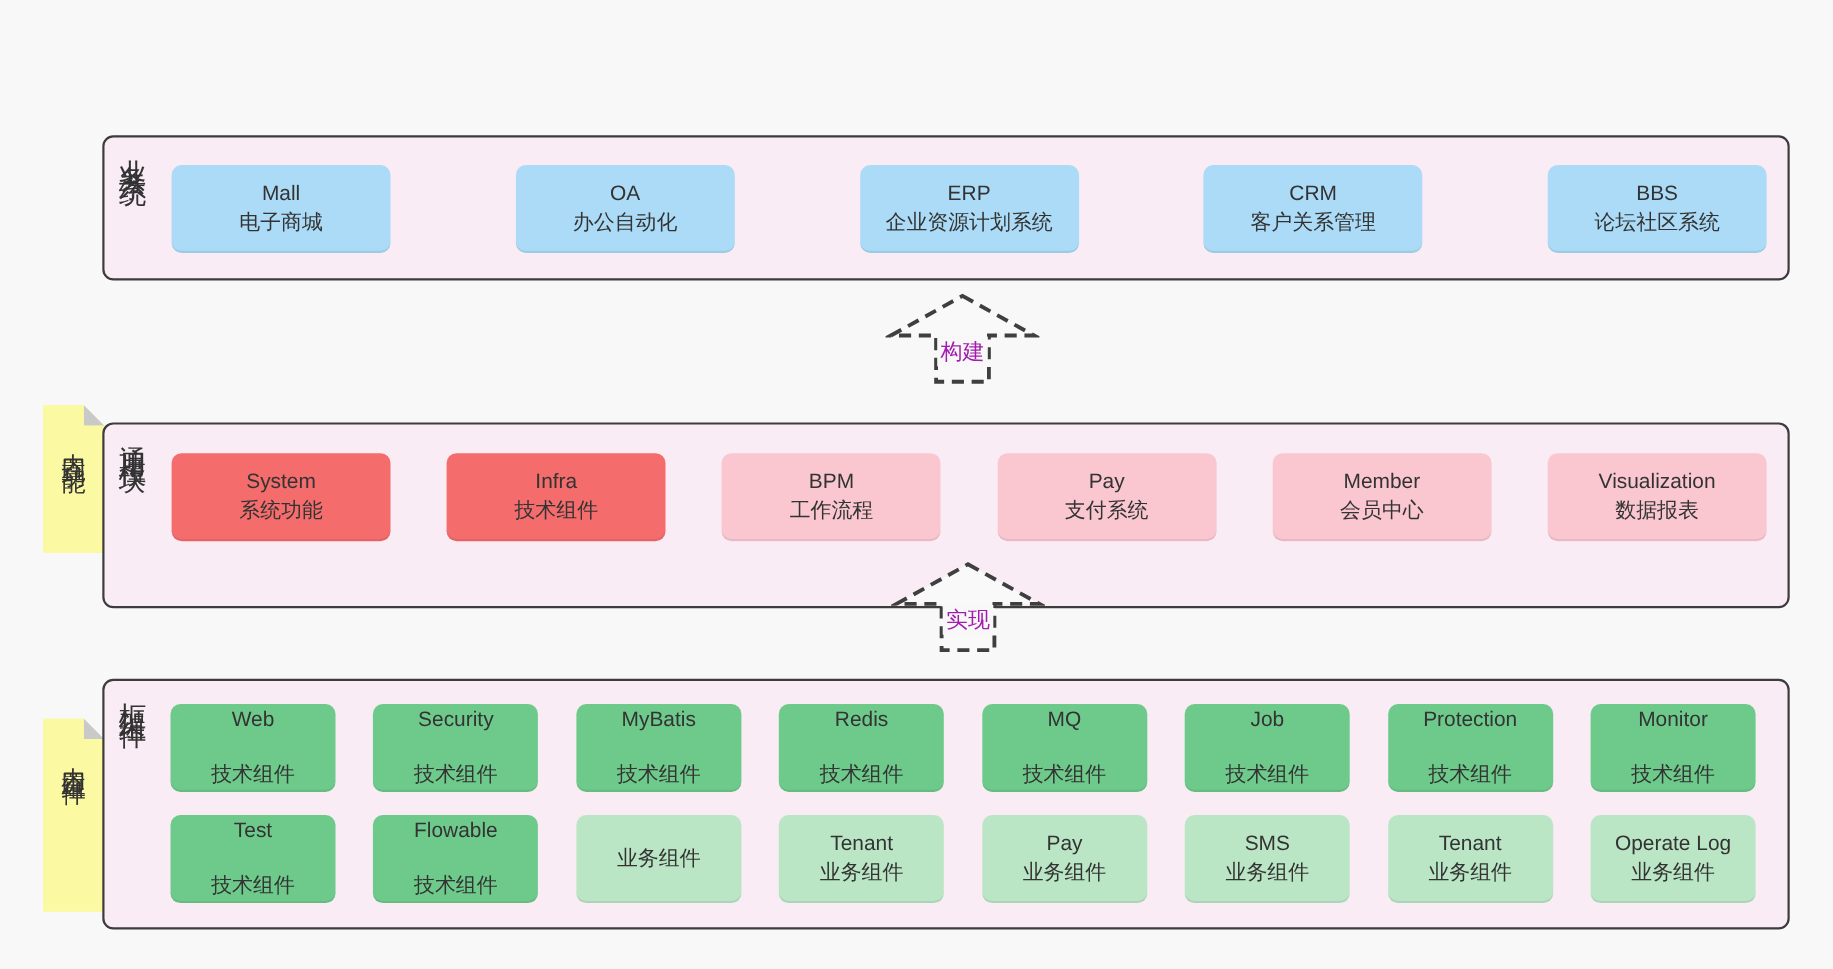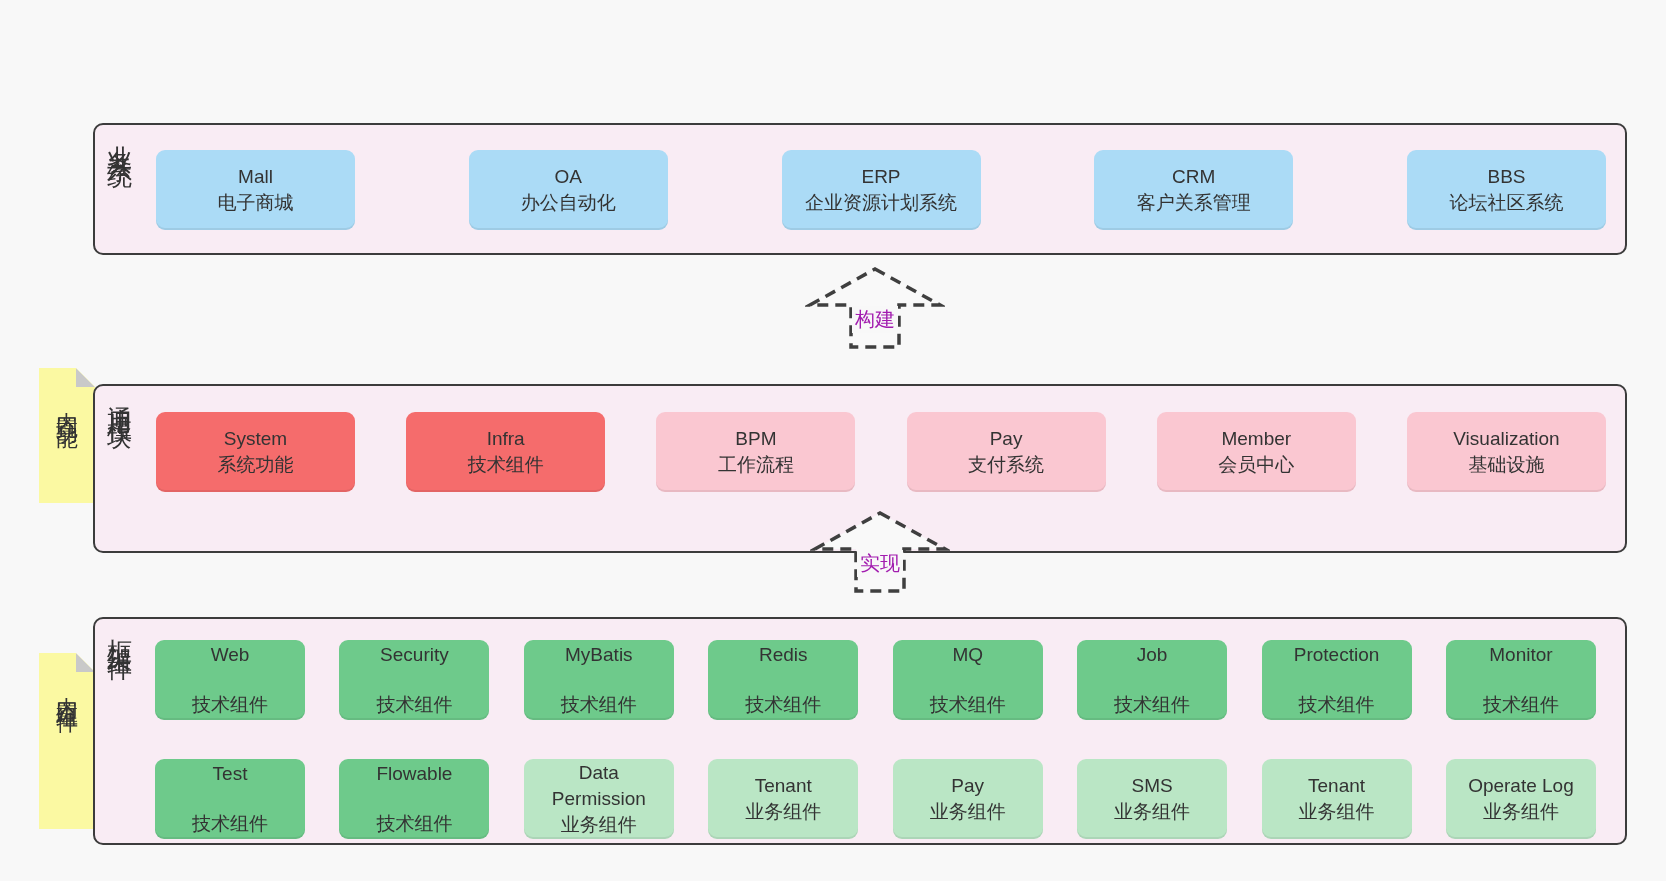--- a/index.html
+++ b/index.html
@@ -132,21 +132,21 @@
       <div class="box box--pink">
         <div>Pay</div>
         <div>支付系统</div>
       </div>
       <div class="box box--pink">
         <div>Member</div>
         <div>会员中心</div>
       </div>
       <div class="box box--pink">
         <div>Visualization</div>
-        <div>基础设施</div>
+        <div>数据报表</div>
       </div>
     </div>
 </section>
 
 <div class="arrow" style="left:810px;top:510px;">
   <svg viewBox="0 0 140 84">
     <path class="arrow-shape" d="M70,3 L135,39 L94,39 L94,81 L46,81 L46,39 L5,39 Z"></path>
   </svg>
   <div class="arrow-label">实现</div>
 </div>
@@ -180,31 +180,30 @@
       </div>
       <div class="box box--green">
         <div>Protection</div>
         <div>技术组件</div>
       </div>
       <div class="box box--green">
         <div>Monitor</div>
         <div>技术组件</div>
       </div>
     </div>
-  <div class="row row--eight" style="top:140px;">
+  <div class="row row--eight" style="top:122px;">
       <div class="box box--green">
         <div>Test</div>
         <div>技术组件</div>
       </div>
       <div class="box box--green">
         <div>Flowable</div>
         <div>技术组件</div>
       </div>
       <div class="box box--green_light">
-        <div>Data Permission</div>
         <div>业务组件</div>
       </div>
       <div class="box box--green_light">
         <div>Tenant</div>
         <div>业务组件</div>
       </div>
       <div class="box box--green_light">
         <div>Pay</div>
         <div>业务组件</div>
       </div>

